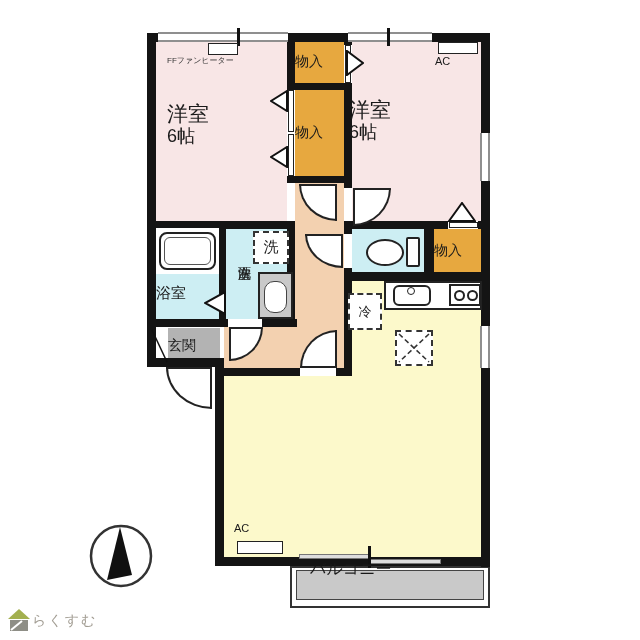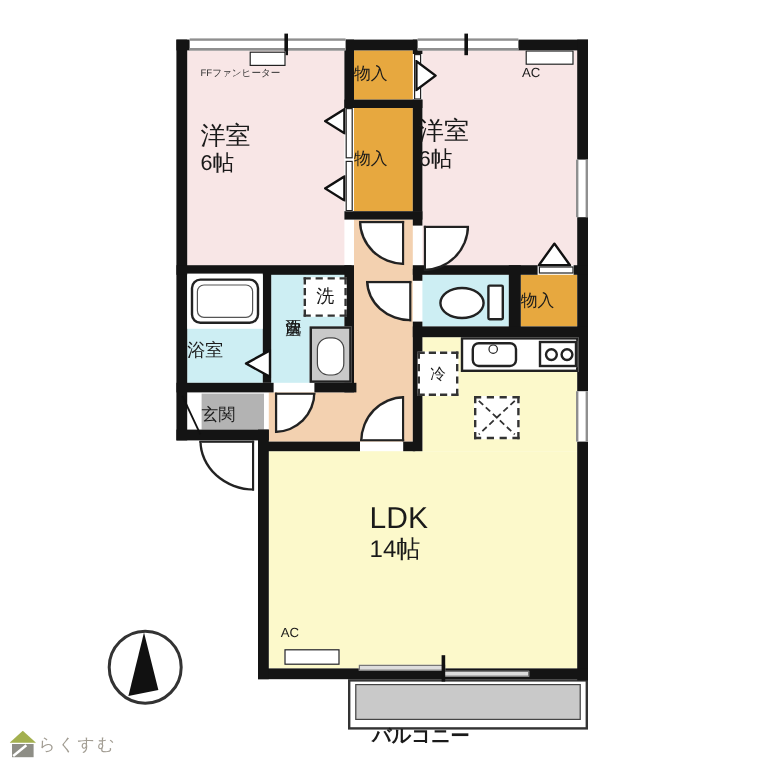--- a/index.html
+++ b/index.html
@@ -161,25 +161,21 @@
   <div class="lbl" style="left:349px;top:98px;width:120px;">
     <div style="font-size:21px;">洋室</div>
     <div style="font-size:18px;">6帖</div>
   </div>
   <div class="lbl" style="left:295px;top:53px;width:49px;font-size:14px;">物入</div>
   <div class="lbl" style="left:295px;top:124px;width:49px;font-size:14px;">物入</div>
   <div class="lbl" style="left:434px;top:242px;width:47px;font-size:14px;">物入</div>
   <div class="lbl" style="left:156px;top:284px;width:63px;font-size:15px;">浴室</div>
   <div class="lbl" style="left:227px;top:256px;width:24px;height:66px;font-size:13px;writing-mode:vertical-rl;text-orientation:upright;white-space:normal;">洗面室</div>
   <div class="lbl" style="left:168px;top:337px;width:52px;font-size:14px;">玄関</div>
-  <div class="lbl" style="left:308px;top:418px;width:118px;">
-    <div style="font-size:25px;">LDK</div>
-    <div style="font-size:20px;">14帖</div>
-  </div>
-  <div class="lbl" style="left:310px;top:605px;width:160px;font-size:16px;font-weight:bold;">バルコニー</div>
+  <div class="lbl" style="left:310px;top:560px;width:160px;font-size:16px;">バルコニー</div>
 
   <svg class="abs" style="left:88px;top:523px;" width="68" height="68">
     <circle cx="33" cy="33" r="30" fill="#fff" stroke="#333" stroke-width="2.5"></circle>
     <polygon points="32,4 19,57 44,52" fill="#111"></polygon>
   </svg>
 
   <svg class="abs" style="left:8px;top:609px;" width="24" height="24">
     <polygon points="11,0 0,10 22,10" fill="#a3b04f"></polygon>
     <rect x="2" y="11" width="18" height="11" fill="#8e8e86"></rect>
     <line x1="3" y1="21" x2="14" y2="12" stroke="#fff" stroke-width="2"></line>

